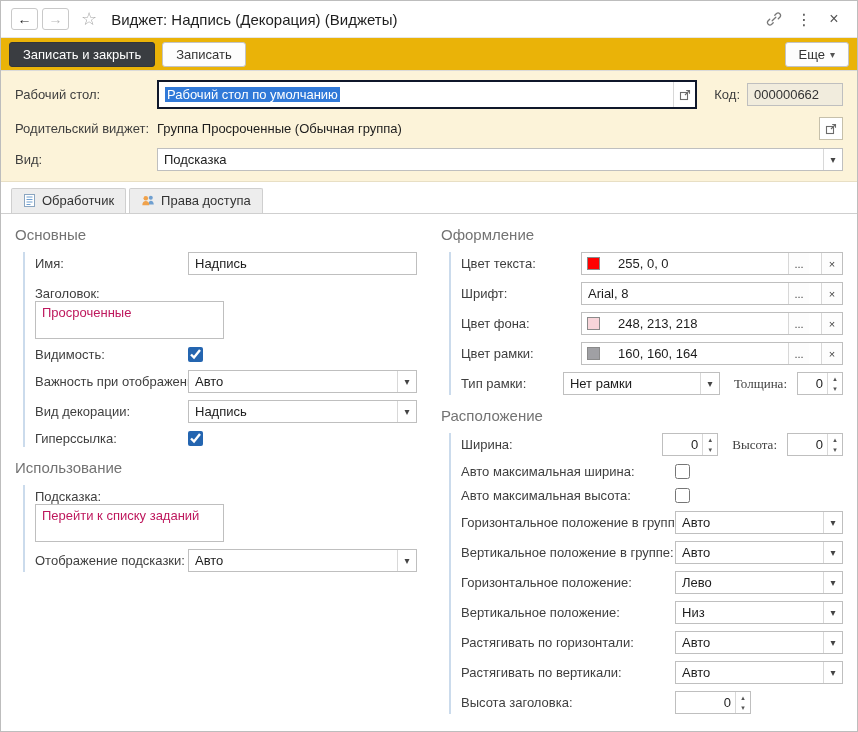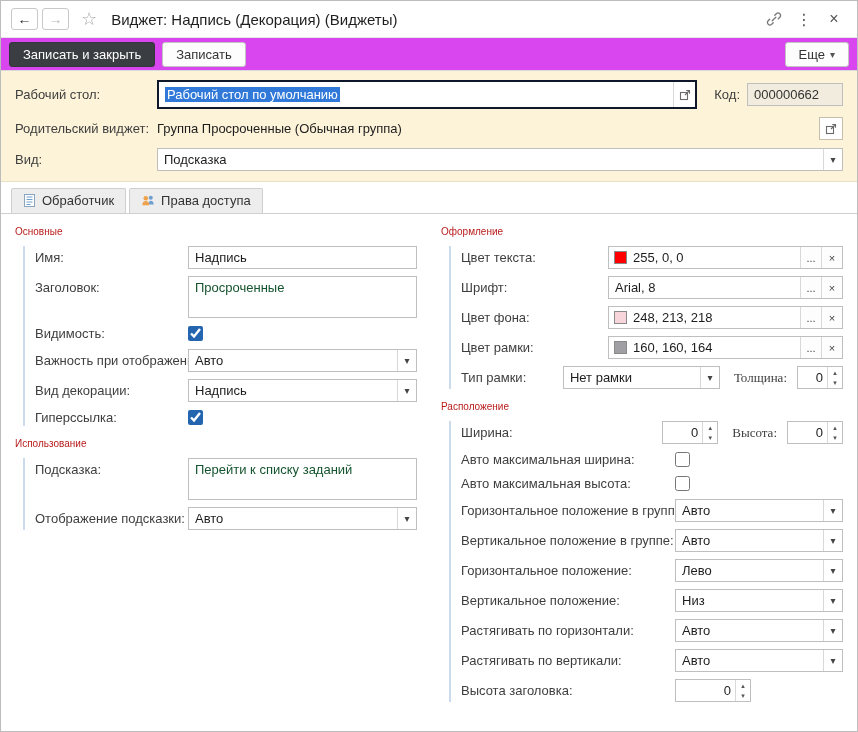--- a/index.html
+++ b/index.html
@@ -13,21 +13,21 @@
 
   
   .titlebar { height:36px; flex:none; display:flex; align-items:center; padding:0 10px; background:#fff; gap:4px; }
   .nav-btn { width:27px; height:22px; border:1px solid #c9c9c9; background:#fff; border-radius:3px; font-size:14px; line-height:1; color:#222; cursor:pointer; }
   .nav-btn.disabled { color:#b8b8b8; }
   .star { font-size:18px; color:#a6a6a6; margin:0 10px 0 8px; cursor:pointer; }
   .title { font-size:15px; color:#1f1f1f; flex:1; white-space:nowrap; overflow:hidden; }
   .tb-icon { width:26px; height:24px; display:flex; align-items:center; justify-content:center; color:#555; font-size:16px; cursor:pointer; }
 
   
-  .toolbar { height:34px; flex:none; background:#d946ef; border-top:1px solid #e6e6e6; border-bottom:1px solid #dadada; display:flex; align-items:center; padding:0 8px; gap:7px; }
+  .toolbar { height:34px; flex:none; background:#eab308; border-top:1px solid #e6e6e6; border-bottom:1px solid #dadada; display:flex; align-items:center; padding:0 8px; gap:7px; }
   .btn { height:25px; padding:0 13px; border:1px solid #c3c3c3; background:#fdfdfd; border-radius:3px; font-size:13px; color:#333; cursor:pointer; font-family:inherit; display:flex; align-items:center; gap:5px; }
   .btn-primary { background:#3a3d41; border-color:#33363a; color:#fff; }
   .spacer { flex:1; }
   .caret { font-size:10px; color:#555; }
 
   
   .form-header { background:#fcf3d9; padding:9px 14px 10px; border-bottom:1px solid #e8dfc4; flex:none; }
   .fh-row { display:flex; align-items:center; margin-bottom:8px; }
   .fh-row:last-child { margin-bottom:0; }
   .fh-label { width:142px; flex:none; color:#3e3e3e; }
@@ -47,32 +47,32 @@
 
   
   .tabbar { display:flex; align-items:flex-end; gap:3px; padding:6px 10px 0; border-bottom:1px solid #cfcfcf; background:#fff; flex:none; }
   .tab { display:flex; align-items:center; gap:6px; padding:4px 11px 5px; background:#ededed; border:1px solid #cfcfcf; border-bottom:none; border-radius:2px 2px 0 0; color:#333; cursor:pointer; }
   .tab.active { background:#fff; margin-bottom:-1px; padding-bottom:7px; }
 
   
   .content { flex:1; display:flex; padding:10px 14px 8px; gap:24px; background:#fff; overflow:hidden; }
   .col-left { width:402px; flex:none; }
   .col-right { flex:1; min-width:0; }
-  .sec-title { color:#b91c1c; font-size:10px; margin:2px 0 9px; }
+  .sec-title { color:#737373; font-size:15px; margin:2px 0 9px; }
   .group { border-left:2px solid #cbdbec; margin-left:8px; padding-left:10px; margin-bottom:12px; }
   .row { display:flex; align-items:center; margin-bottom:7px; }
-  .row.top { align-items:flex-start; }
+  .row.top { align-items:flex-start;flex-direction:column; }
   .row.top .l-label { padding-top:4px; }
   .l-label { width:153px; flex:none; color:#3e3e3e; white-space:nowrap; overflow:hidden; }
   .inp { flex:1; min-width:0; height:23px; border:1px solid #bfbfbf; padding:0 6px; font:inherit; color:#1d1d1d; background:#fff; }
-  .ta { flex:1; min-width:0; height:42px; border:1px solid #bfbfbf; resize:none; font:inherit; color:#14532d; padding:3px 6px; background:#fff; }
+  .ta { flex:1; min-width:0; height:42px; border:1px solid #bfbfbf; resize:none; font:inherit; color:#be185d; padding:3px 6px; background:#fff; }
   .cb { width:15px; height:15px; accent-color:#2465b0; margin:1px 0; cursor:pointer; }
 
   .r-label { flex:1; color:#3e3e3e; white-space:nowrap; overflow:hidden; padding-right:8px; }
-  .o-ctrl { width:235px; flex:none; }
+  .o-ctrl { width:262px; flex:none;gap:12px; }
   .p-ctrl { width:168px; flex:none; display:flex; align-items:center; }
   .swatch { width:13px; height:13px; border:1px solid #8a8a8a; margin-left:5px; flex:none; }
   .minibtn { width:21px; align-self:stretch; display:flex; align-items:center; justify-content:center; border-left:1px solid #d8d8d8; color:#444; font-size:11px; cursor:pointer; background:#fdfdfd; }
   .mid-label { color:#3e3e3e; margin:0 10px 0 14px; white-space:nowrap;font-family:Liberation Serif, serif; }
 
   .spin { border:1px solid #bfbfbf; height:23px; display:flex; align-items:stretch; background:#fff; flex:none; }
   .spin .val { flex:1; text-align:right; padding:0 4px; display:flex; align-items:center; justify-content:flex-end; color:#1d1d1d; }
   .spin .arrows { width:15px; border-left:1px solid #d8d8d8; display:flex; flex-direction:column; }
   .spin .arrows span { flex:1; font-size:7px; line-height:1; display:flex; align-items:center; justify-content:center; color:#555; cursor:pointer; }
   .spin-sm { width:56px; }

